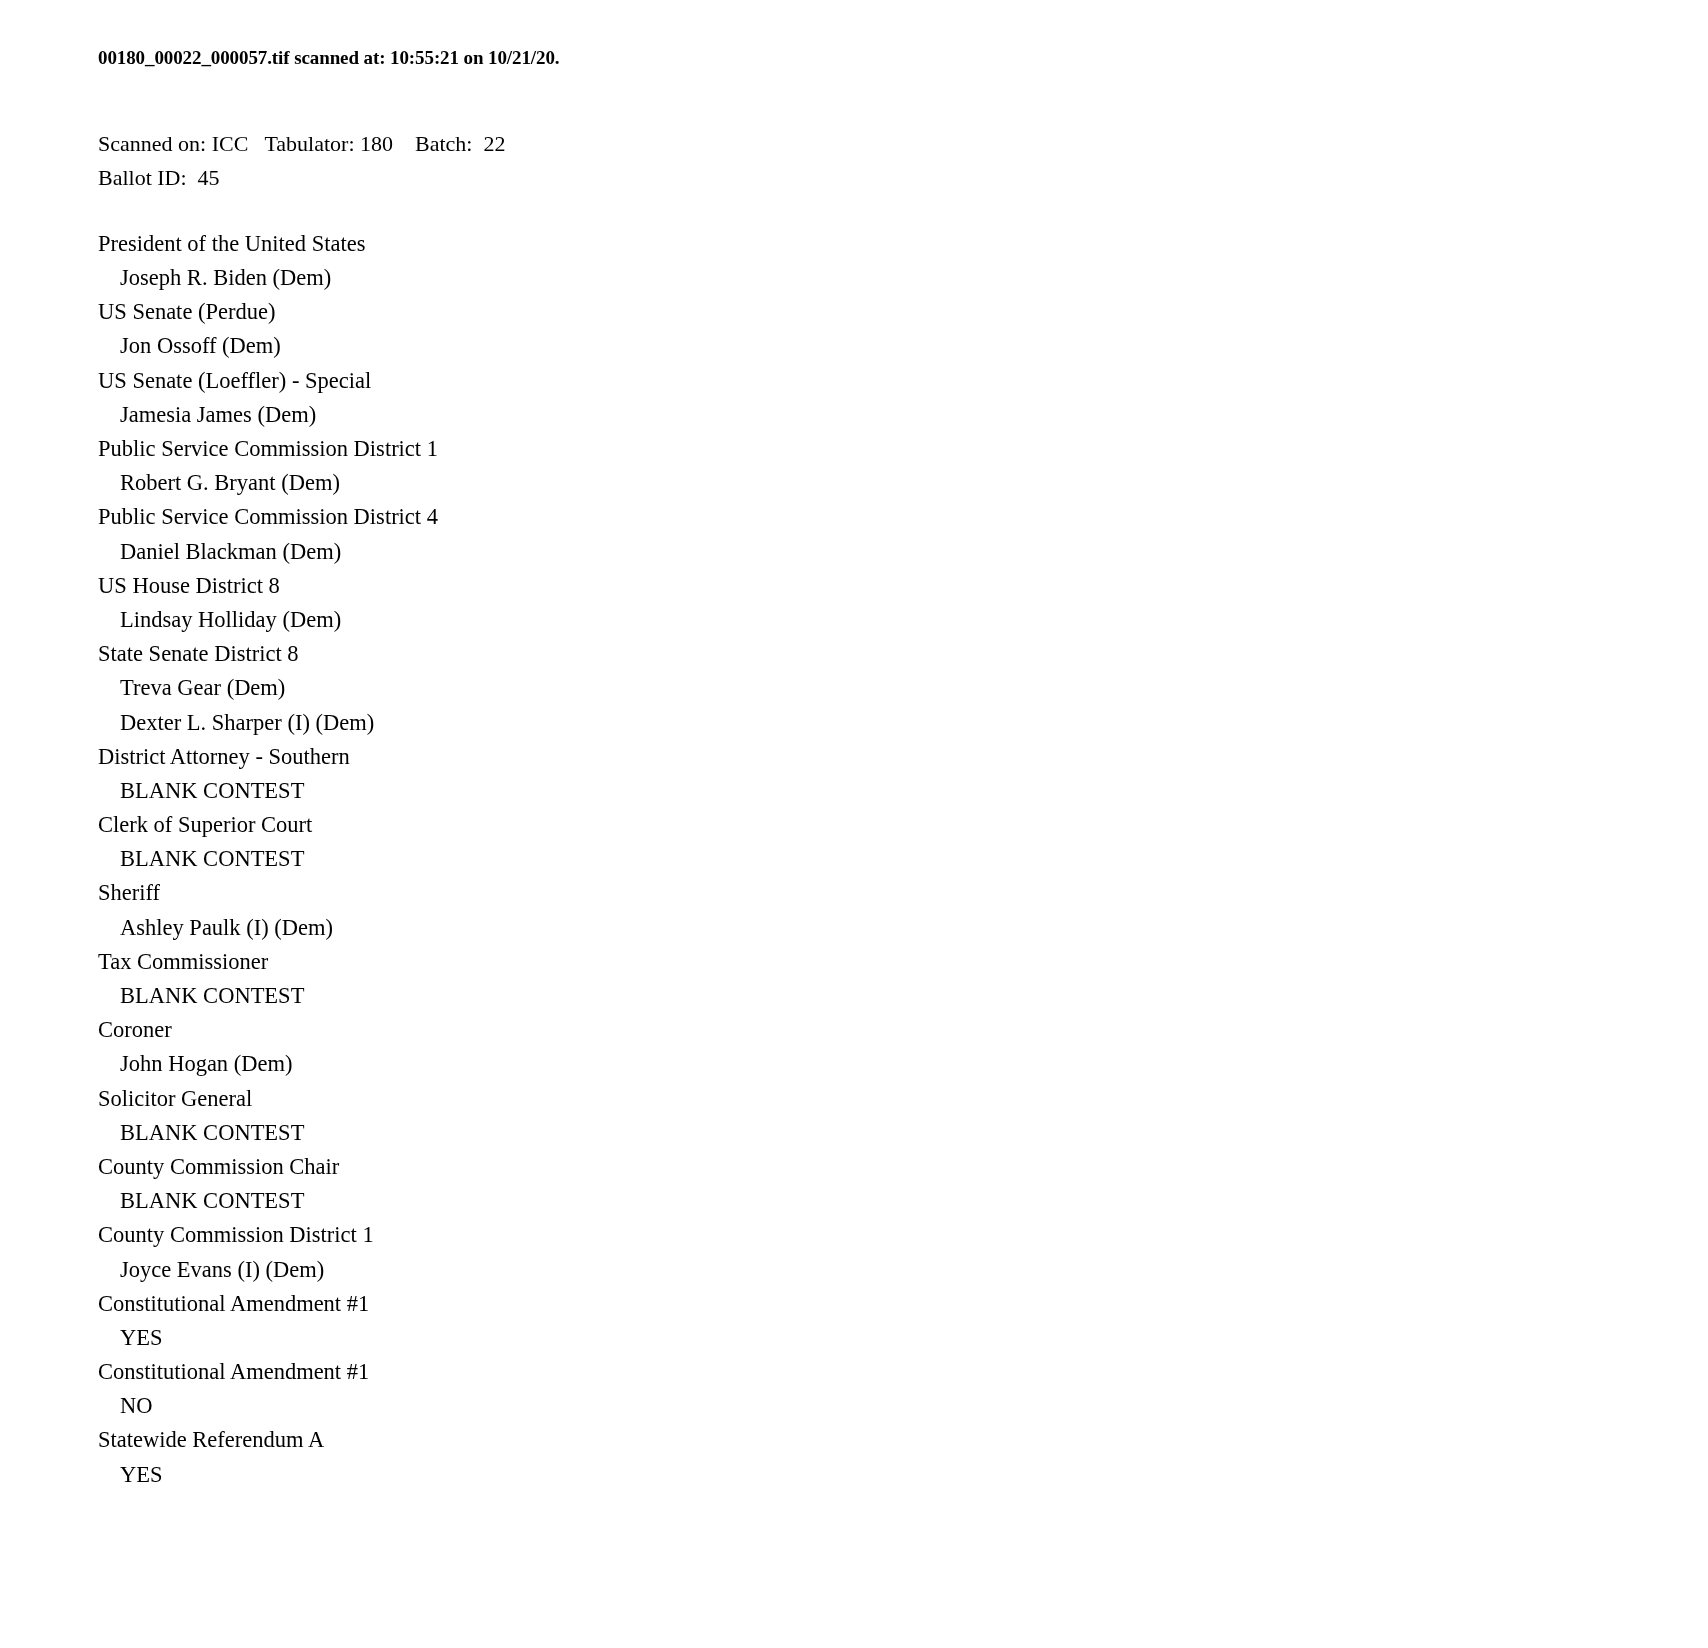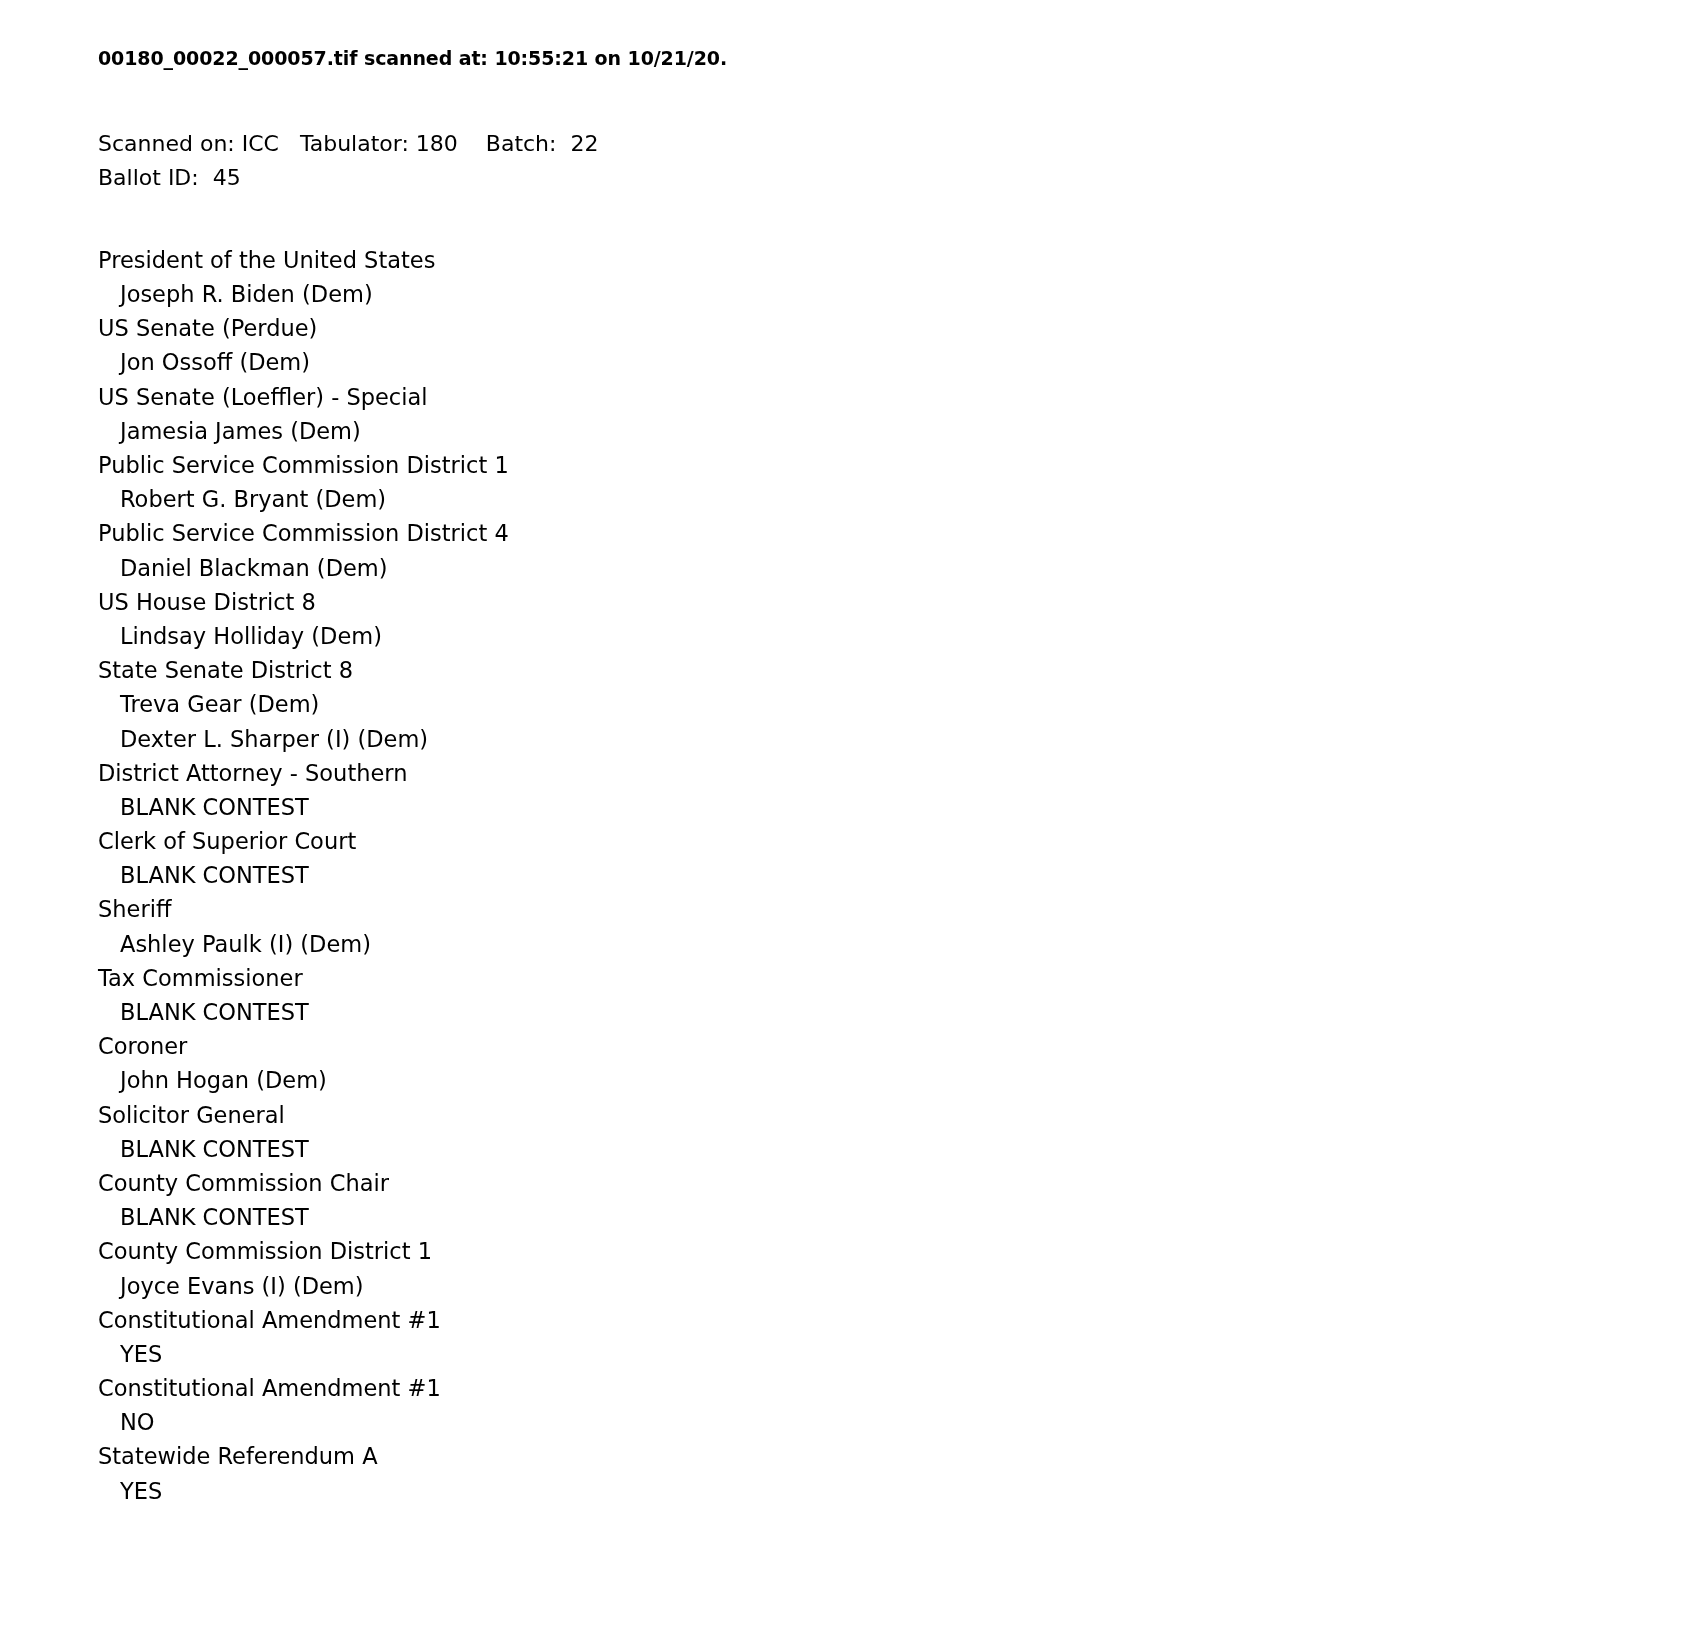--- a/index.html
+++ b/index.html
@@ -13,39 +13,40 @@
     font-family: "DejaVu Sans", sans-serif;
     color: #000000;
     -webkit-font-smoothing: antialiased;
   }
   .page {
     position: relative;
     width: 1708px;
     height: 1212px;
     box-sizing: border-box;
     padding: 46px 0 12px 98px;
+    font-family: Liberation Serif, serif;
   }
   .scan-header {
     font-size: 19px;
     font-weight: 700;
     letter-spacing: -0.1px;
     line-height: 1.3;
     margin: 0 0 0 0;
   }
   .meta-block {
     margin-top: 56px;
     font-size: 22px;
     line-height: 1.55;
     font-weight: 400;
   }
   .meta-line {
     white-space: pre;
   }
   .contest-list {
-    margin-top: 48px;
+    margin-top: 32px;
   }
   .contest {
     margin: 0;
   }
   .contest-title {
     font-size: 22.5px;
     line-height: 1.52;
     white-space: pre;
   }
   .contest-choice {

